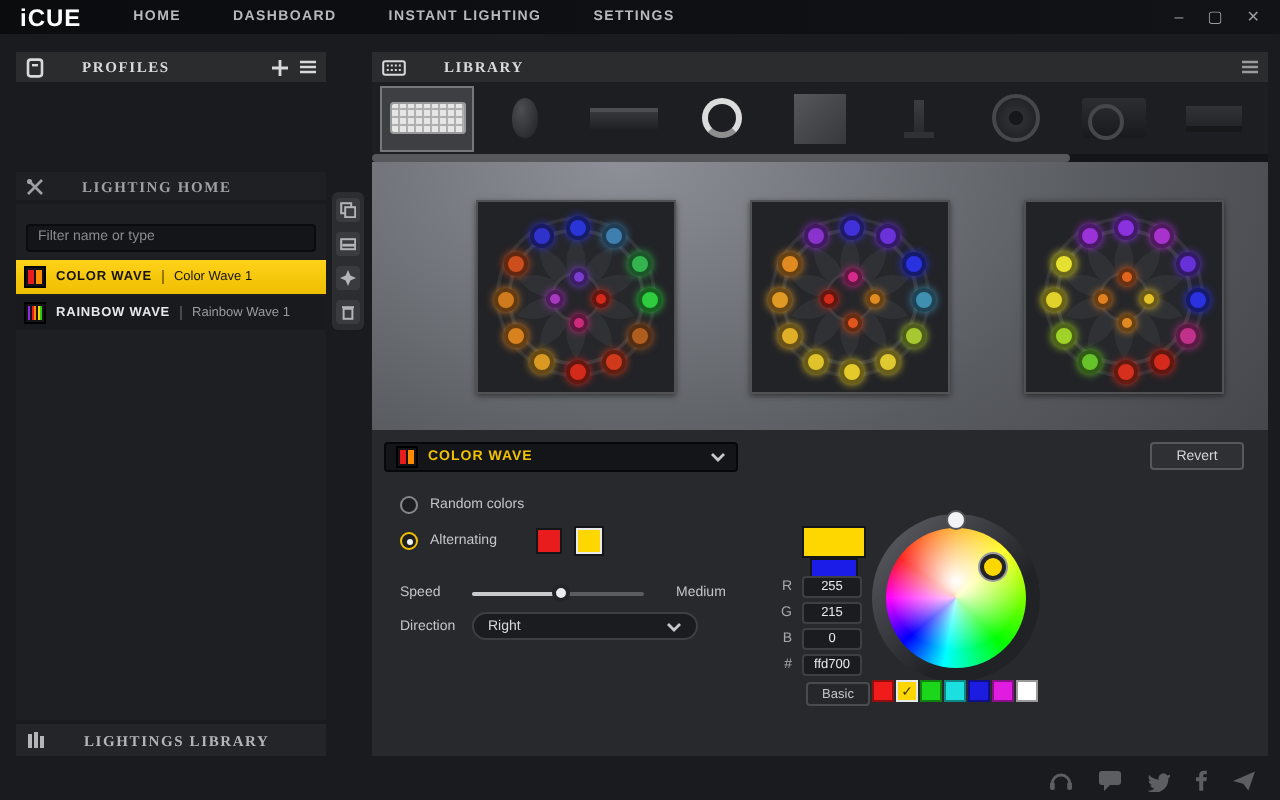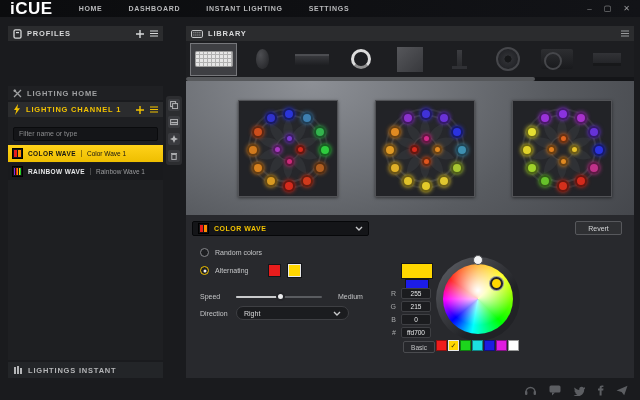--- a/index.html
+++ b/index.html
@@ -3,28 +3,28 @@
 <meta charset="utf-8">
 <style>
   *{margin:0;padding:0;box-sizing:border-box;}
   html,body{background:#000;}
   .app{position:relative;width:640px;height:400px;background:#1a1b1e;overflow:hidden;
        font-family:"Liberation Sans",sans-serif;color:#c8c9cb;}
 
   
   .topbar{position:absolute;left:0;top:0;width:640px;height:17px;
           background:linear-gradient(90deg,#0b0c0e,#121317);display:flex;align-items:center;padding:0 10px;}
-  .logo{font-size:17px;font-weight:bold;color:#fff;letter-spacing:.5px;margin-right:26px;}
+  .logo{font-size:12px;font-weight:bold;color:#fff;letter-spacing:.5px;margin-right:26px;}
   .nav-item{font-size:7px;color:#b8b9bb;letter-spacing:.7px;margin-right:26px;font-weight:bold;}
   .win-controls{margin-left:auto;display:flex;gap:12px;align-items:center;}
   .win-btn{font-size:8px;color:#9a9b9d;line-height:1;cursor:default;}
 
   
   .p-head{height:15px;background:#2b2c2e;display:flex;align-items:center;padding:0 5px;}
-  .p-title{font-size:7.5px;font-weight:bold;letter-spacing:.8px;color:#d8d9da;margin-left:5px;}
+  .p-title{font-size:7.5px;font-weight:bold;letter-spacing:.8px;color:#d8d9da;margin-left:19px;font-family:Liberation Serif, serif;}
   .head-actions{margin-left:auto;display:flex;gap:6px;align-items:center;}
 
   
   .profiles-panel{position:absolute;left:8px;top:26px;width:155px;}
   .profiles-body{height:46px;background:#1e1f22;display:flex;align-items:center;padding:4px;}
   .profile-tile{width:38px;height:38px;background:#26272a;display:flex;align-items:center;justify-content:center;}
   .icue-logo{width:25px;height:27px;position:relative;
     clip-path:polygon(50% 0,96% 25%,96% 75%,50% 100%,4% 75%,4% 25%);
     background:conic-gradient(#e81e1e,#e61ae6,#2a2ae6,#1ae6e6,#22cc22,#ffd700,#e81e1e);}
   .icue-logo::after{content:'';position:absolute;inset:4px;
@@ -225,34 +225,20 @@
 
   <div class="setup-bar">
     <svg class="ico" width="9" height="9" viewBox="0 0 9 9">
       <path d="M1 8L8 1M1 1l7 7" stroke="#9fa0a2" stroke-width="1.3"></path>
         <circle cx="1.8" cy="1.8" r="1.3" fill="#9fa0a2"></circle>
     </svg>
     <span class="p-title">LIGHTING HOME</span>
   </div>
 
   <section class="channel-panel">
-    <div class="p-head">
-      <svg class="ico" width="8" height="11" viewBox="0 0 8 11">
-        <polygon points="5,0 1,6 3.4,6 2,11 7,4.2 4.4,4.2" fill="#f2c200"></polygon>
-      </svg>
-      <span class="p-title">LIGHTING CHANNEL 1</span>
-      <span class="head-actions">
-        <svg class="ico" width="8" height="8" viewBox="0 0 8 8">
-            <path d="M4 0v8M0 4h8" stroke="#f2c200" stroke-width="1.4"></path>
-          </svg>
-        <svg class="ico" width="8" height="7" viewBox="0 0 8 7">
-            <path d="M0 1h8M0 3.5h8M0 6h8" stroke="#f2c200" stroke-width="1.2"></path>
-          </svg>
-      </span>
-    </div>
     <div class="filter-wrap">
       <input class="filter-input" placeholder="Filter name or type" style="">
     </div>
     <div class="fx-item sel">
       <span class="sw-cw">
           <i></i>
           <i></i>
         </span>
       <span class="fx-type">COLOR WAVE</span>
       <span class="fx-name">Color Wave 1</span>
@@ -273,21 +259,21 @@
     <circle cx="3.2" cy="3.2" r="2.4" fill="none" stroke="#a8a9ab" stroke-width="1.2"></circle>
     <path d="M5 5l2.4 2.4" stroke="#a8a9ab" stroke-width="1.2"></path>
   </svg>
 
   <div class="library-bar">
     <svg class="ico" width="9" height="8" viewBox="0 0 9 8">
       <rect x="0" y="1" width="2" height="7" fill="#b4b5b7"></rect>
         <rect x="3" y="0" width="2" height="8" fill="#b4b5b7"></rect>
         <rect x="6" y="2" width="2" height="6" fill="#b4b5b7"></rect>
     </svg>
-    <span class="p-title">LIGHTINGS INSTANT</span>
+    <span class="p-title">LIGHTINGS LIBRARY</span>
   </div>
 
   <div class="mini-toolbar">
     <span class="mt-btn">
       <svg class="ico" width="8" height="8" viewBox="0 0 8 8">
         <rect x="0.6" y="0.6" width="5" height="5" fill="none" stroke="#b4b5b7" stroke-width="1"></rect>
         <rect x="2.6" y="2.6" width="5" height="5" fill="#3a3b3f" stroke="#b4b5b7" stroke-width="1"></rect>
       </svg>
     </span>
     <span class="mt-btn">

